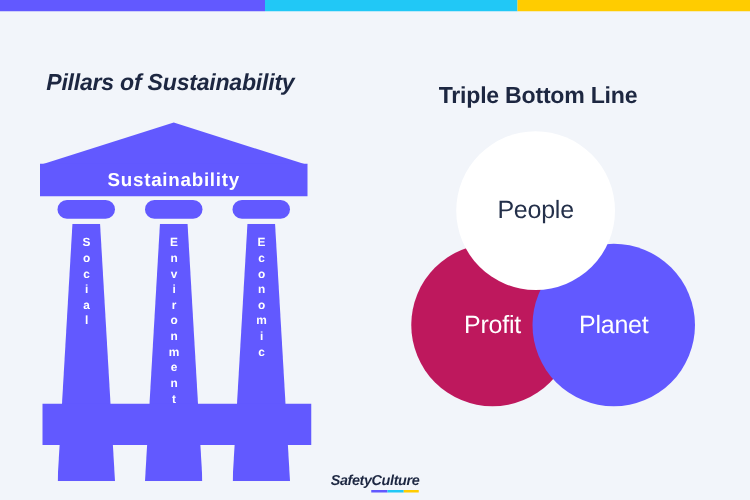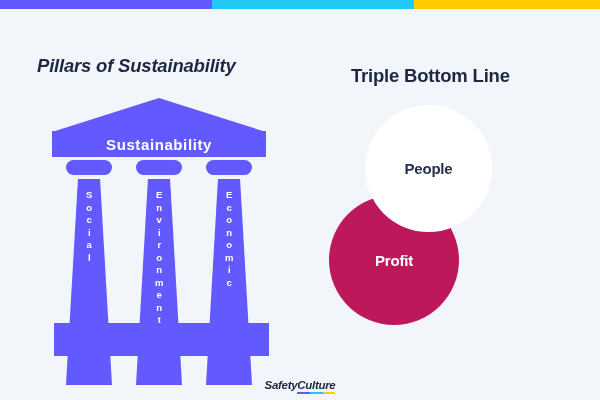--- a/index.html
+++ b/index.html
@@ -35,21 +35,21 @@
     color: #1d2741;
     letter-spacing: -0.2px;
     white-space: nowrap;
   }
   #title-left  { left: 37px;  top: 55px; font-style: italic; }
   #title-right { left: 351px; top: 65px; }
 
   
   #temple {
     position: absolute;
-    left: 44px;
+    left: 24px;
     top: 98px;
     width: 230px;
     height: 258px;
   }
   #pediment {
     position: absolute;
     left: 8px;
     top: 0;
     width: 214px;
     height: 60px;
@@ -139,22 +139,22 @@
     height: 240px;
   }
   .venn-circle {
     position: absolute;
     border-radius: 50%;
     display: flex;
     align-items: center;
     justify-content: center;
   }
   .venn-circle .vlabel {
-    font-size: 15px;
-    font-weight: bold;
+    font-size: 20px;
+    font-weight: normal;
     letter-spacing: -0.2px;
   }
   #circle-profit {
     left: 29px; top: 100px;
     width: 130px; height: 130px;
     background: #be185d;
     z-index: 1;
   }
   #circle-profit .vlabel { color: #ffffff; }
   #circle-planet {
@@ -247,20 +247,23 @@
       <span class="vtext">Economic</span>
     </div>
   </div>
 
   <div id="base"></div>
 </div>
 
 <div id="venn">
   <div class="venn-circle" id="circle-profit">
     <span class="vlabel">Profit</span>
+  </div>
+  <div class="venn-circle" id="circle-planet">
+    <span class="vlabel">Planet</span>
   </div>
   <div class="venn-circle" id="circle-people">
     <span class="vlabel">People</span>
   </div>
 </div>
 
 <div id="logo">
   <span class="logo-inner">
     <span class="safety">Safety</span>
       <span class="culture-wrap">

